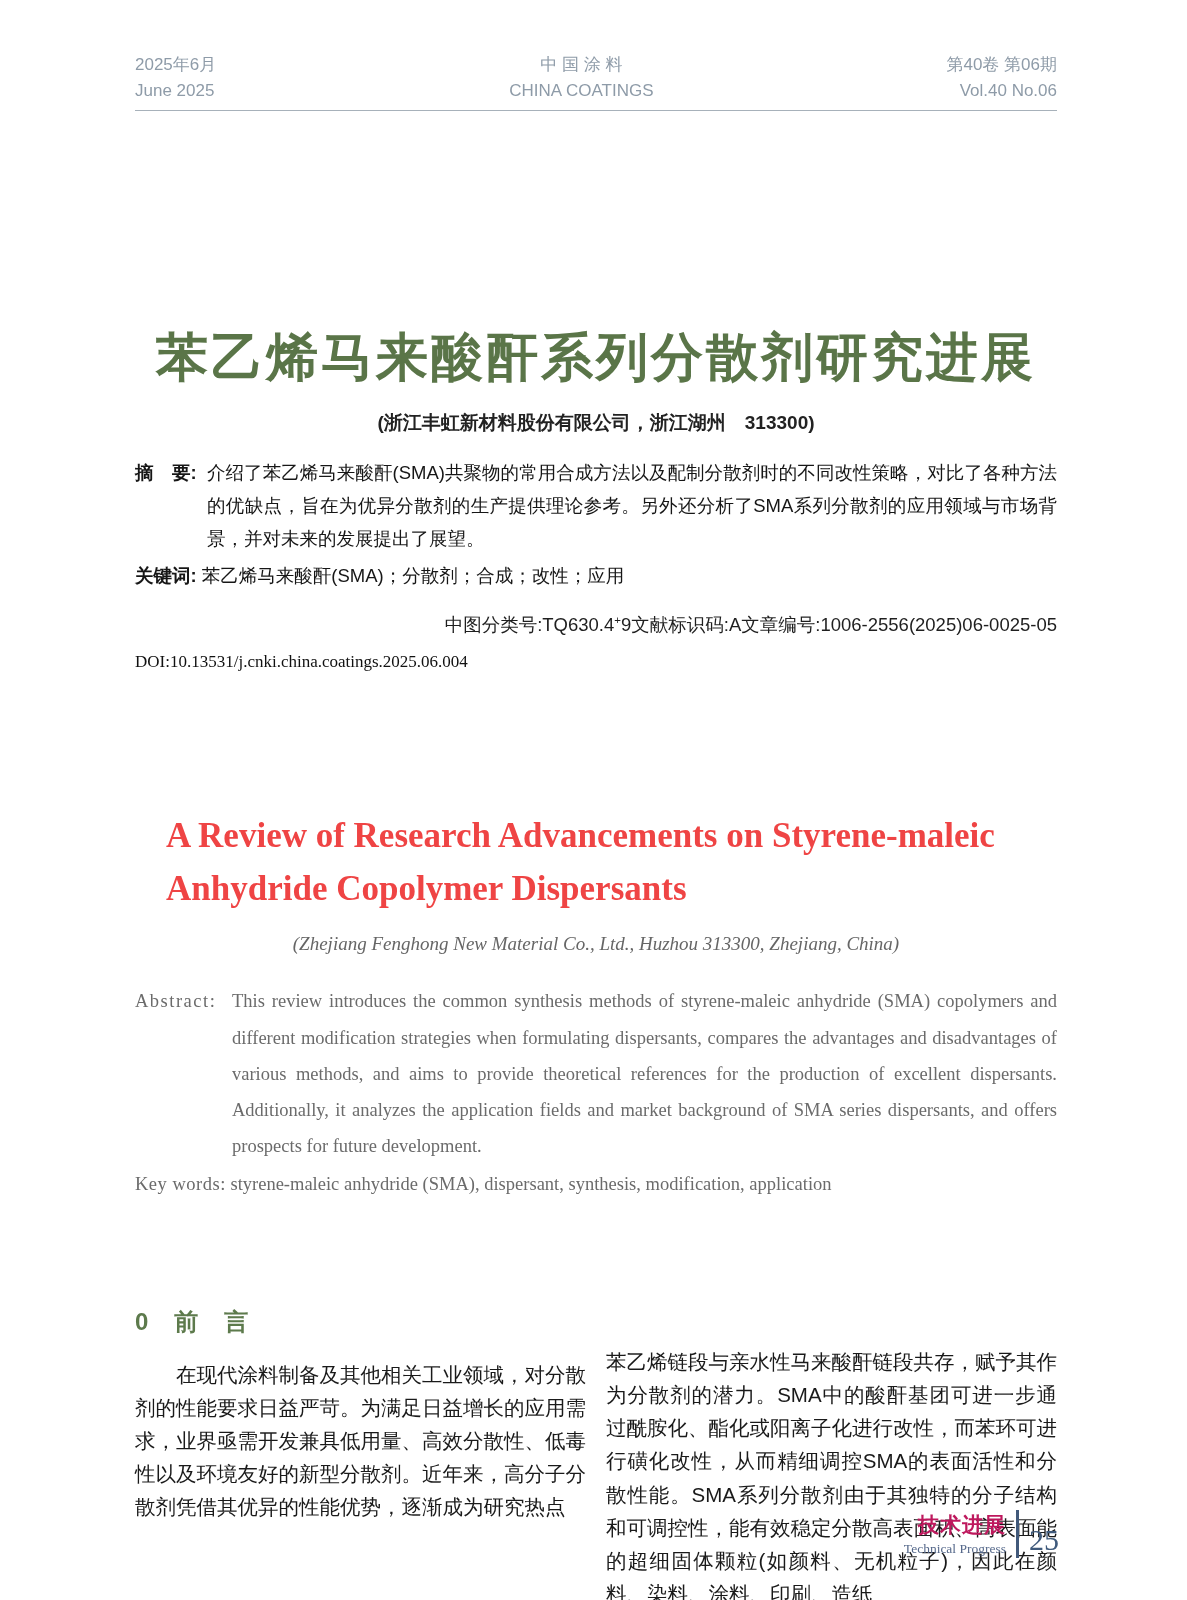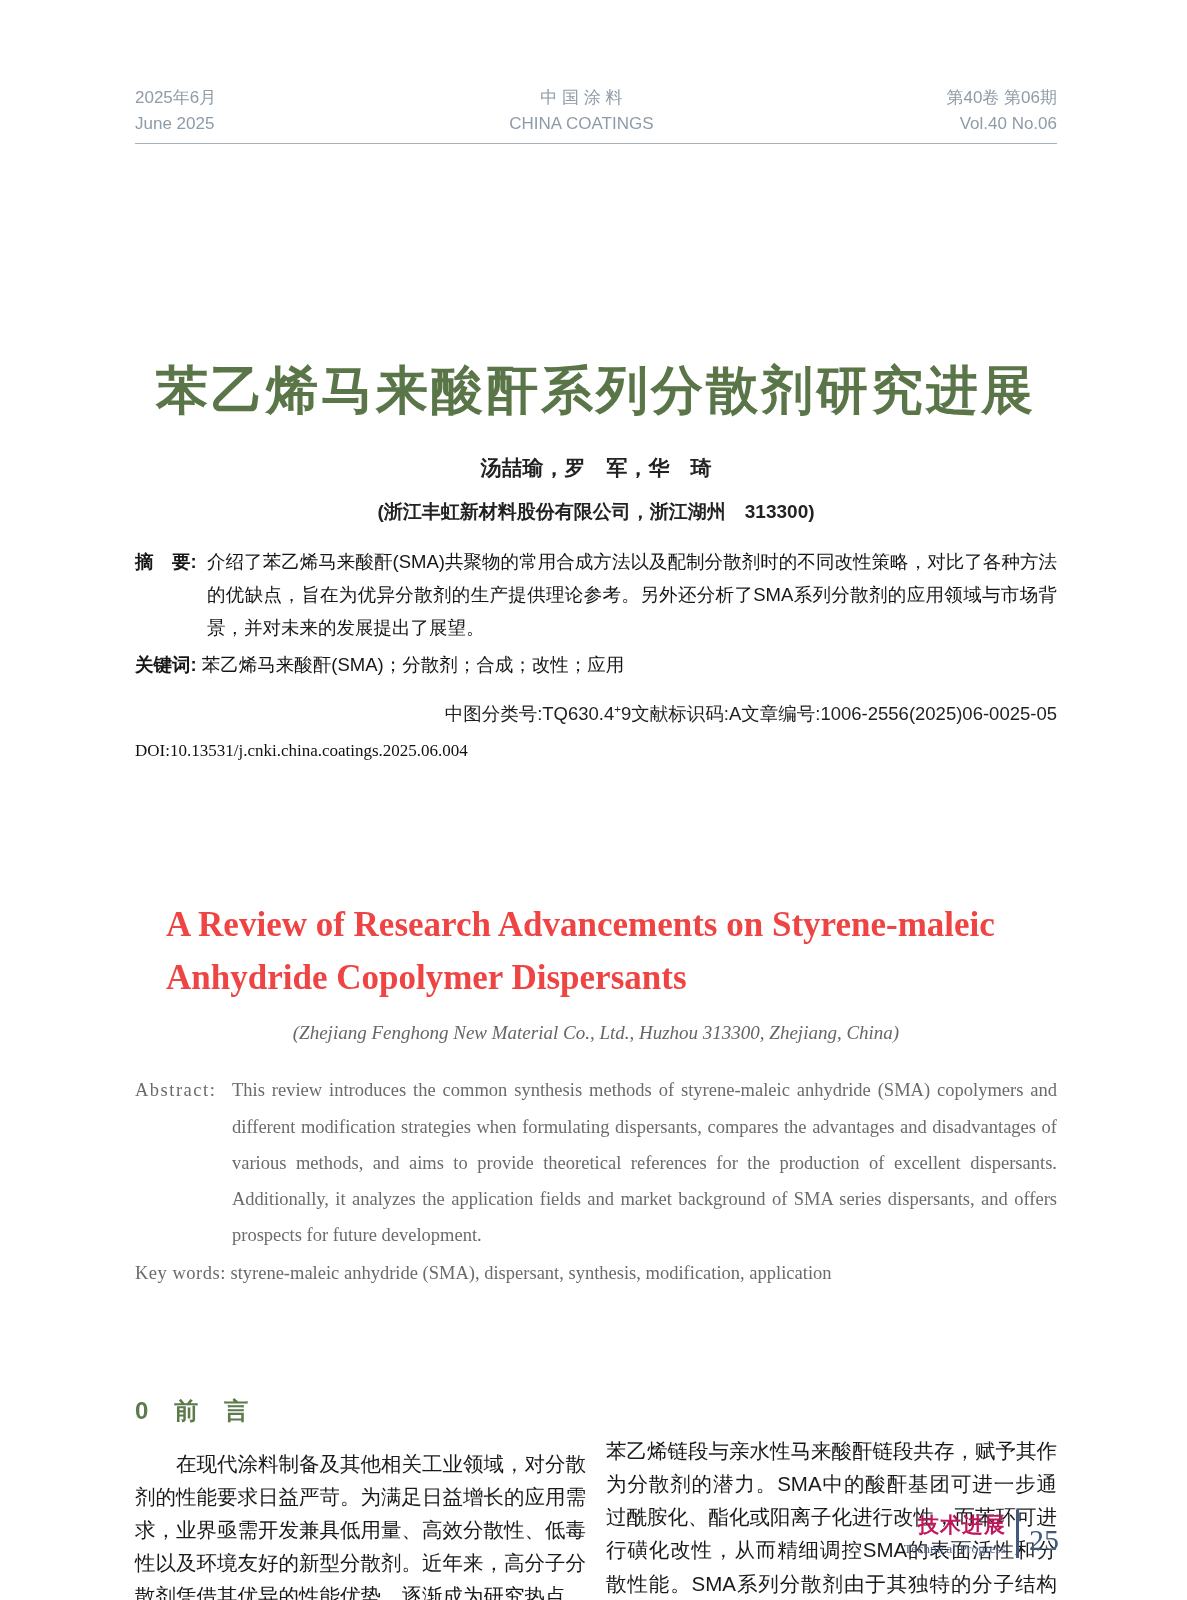--- a/index.html
+++ b/index.html
@@ -9,21 +9,21 @@
     position: relative;
     width: 1187px; height: 1600px;
     margin: 0 auto;
     background: #ffffff;
     padding: 52px 130px 0 135px;
     overflow: hidden;
   }
   
   .jheader { display: flex; justify-content: space-between; align-items: flex-start;
     color: #8e9ba8; font-size: 17px; line-height: 1.55; }
-  .jheader .hcol { white-space: nowrap; margin-top: 33px; }
+  .jheader .hcol { white-space: nowrap; }
   .jheader .hcol.center { text-align: center; }
   .jheader .hcol.right { text-align: right; }
   .header-rule { border-bottom: 1.5px solid #a7b1ba; margin-top: 5px; }
 
   
   .title-cn {
     margin-top: 212px; text-align: center;
     font-size: 52px; font-weight: bold; letter-spacing: 3px;
     color: #5a7548; font-family: "Liberation Sans", sans-serif;
   }
@@ -92,21 +92,20 @@
       <div>CHINA COATINGS</div>
     </div>
     <div class="hcol right">
       <div>第40卷 第06期</div>
       <div>Vol.40  No.06</div>
     </div>
   </div>
   <div class="header-rule"></div>
 
   <h1 class="title-cn">苯乙烯马来酸酐系列分散剂研究进展</h1>
-  <div class="authors-cn">汤喆瑜，罗　军，华　琦</div>
   <div class="affil-cn">(浙江丰虹新材料股份有限公司，浙江湖州　313300)</div>
 
   <div class="abs-cn">
     <span class="lbl">摘　要:</span>
     <span>介绍了苯乙烯马来酸酐(SMA)共聚物的常用合成方法以及配制分散剂时的不同改性策略，对比了各种方法的优缺点，旨在为优异分散剂的生产提供理论参考。另外还分析了SMA系列分散剂的应用领域与市场背景，并对未来的发展提出了展望。</span>
   </div>
   <div class="kw-cn">
     <span class="lbl">关键词:</span>
     <span>苯乙烯马来酸酐(SMA)；分散剂；合成；改性；应用</span>
   </div>

